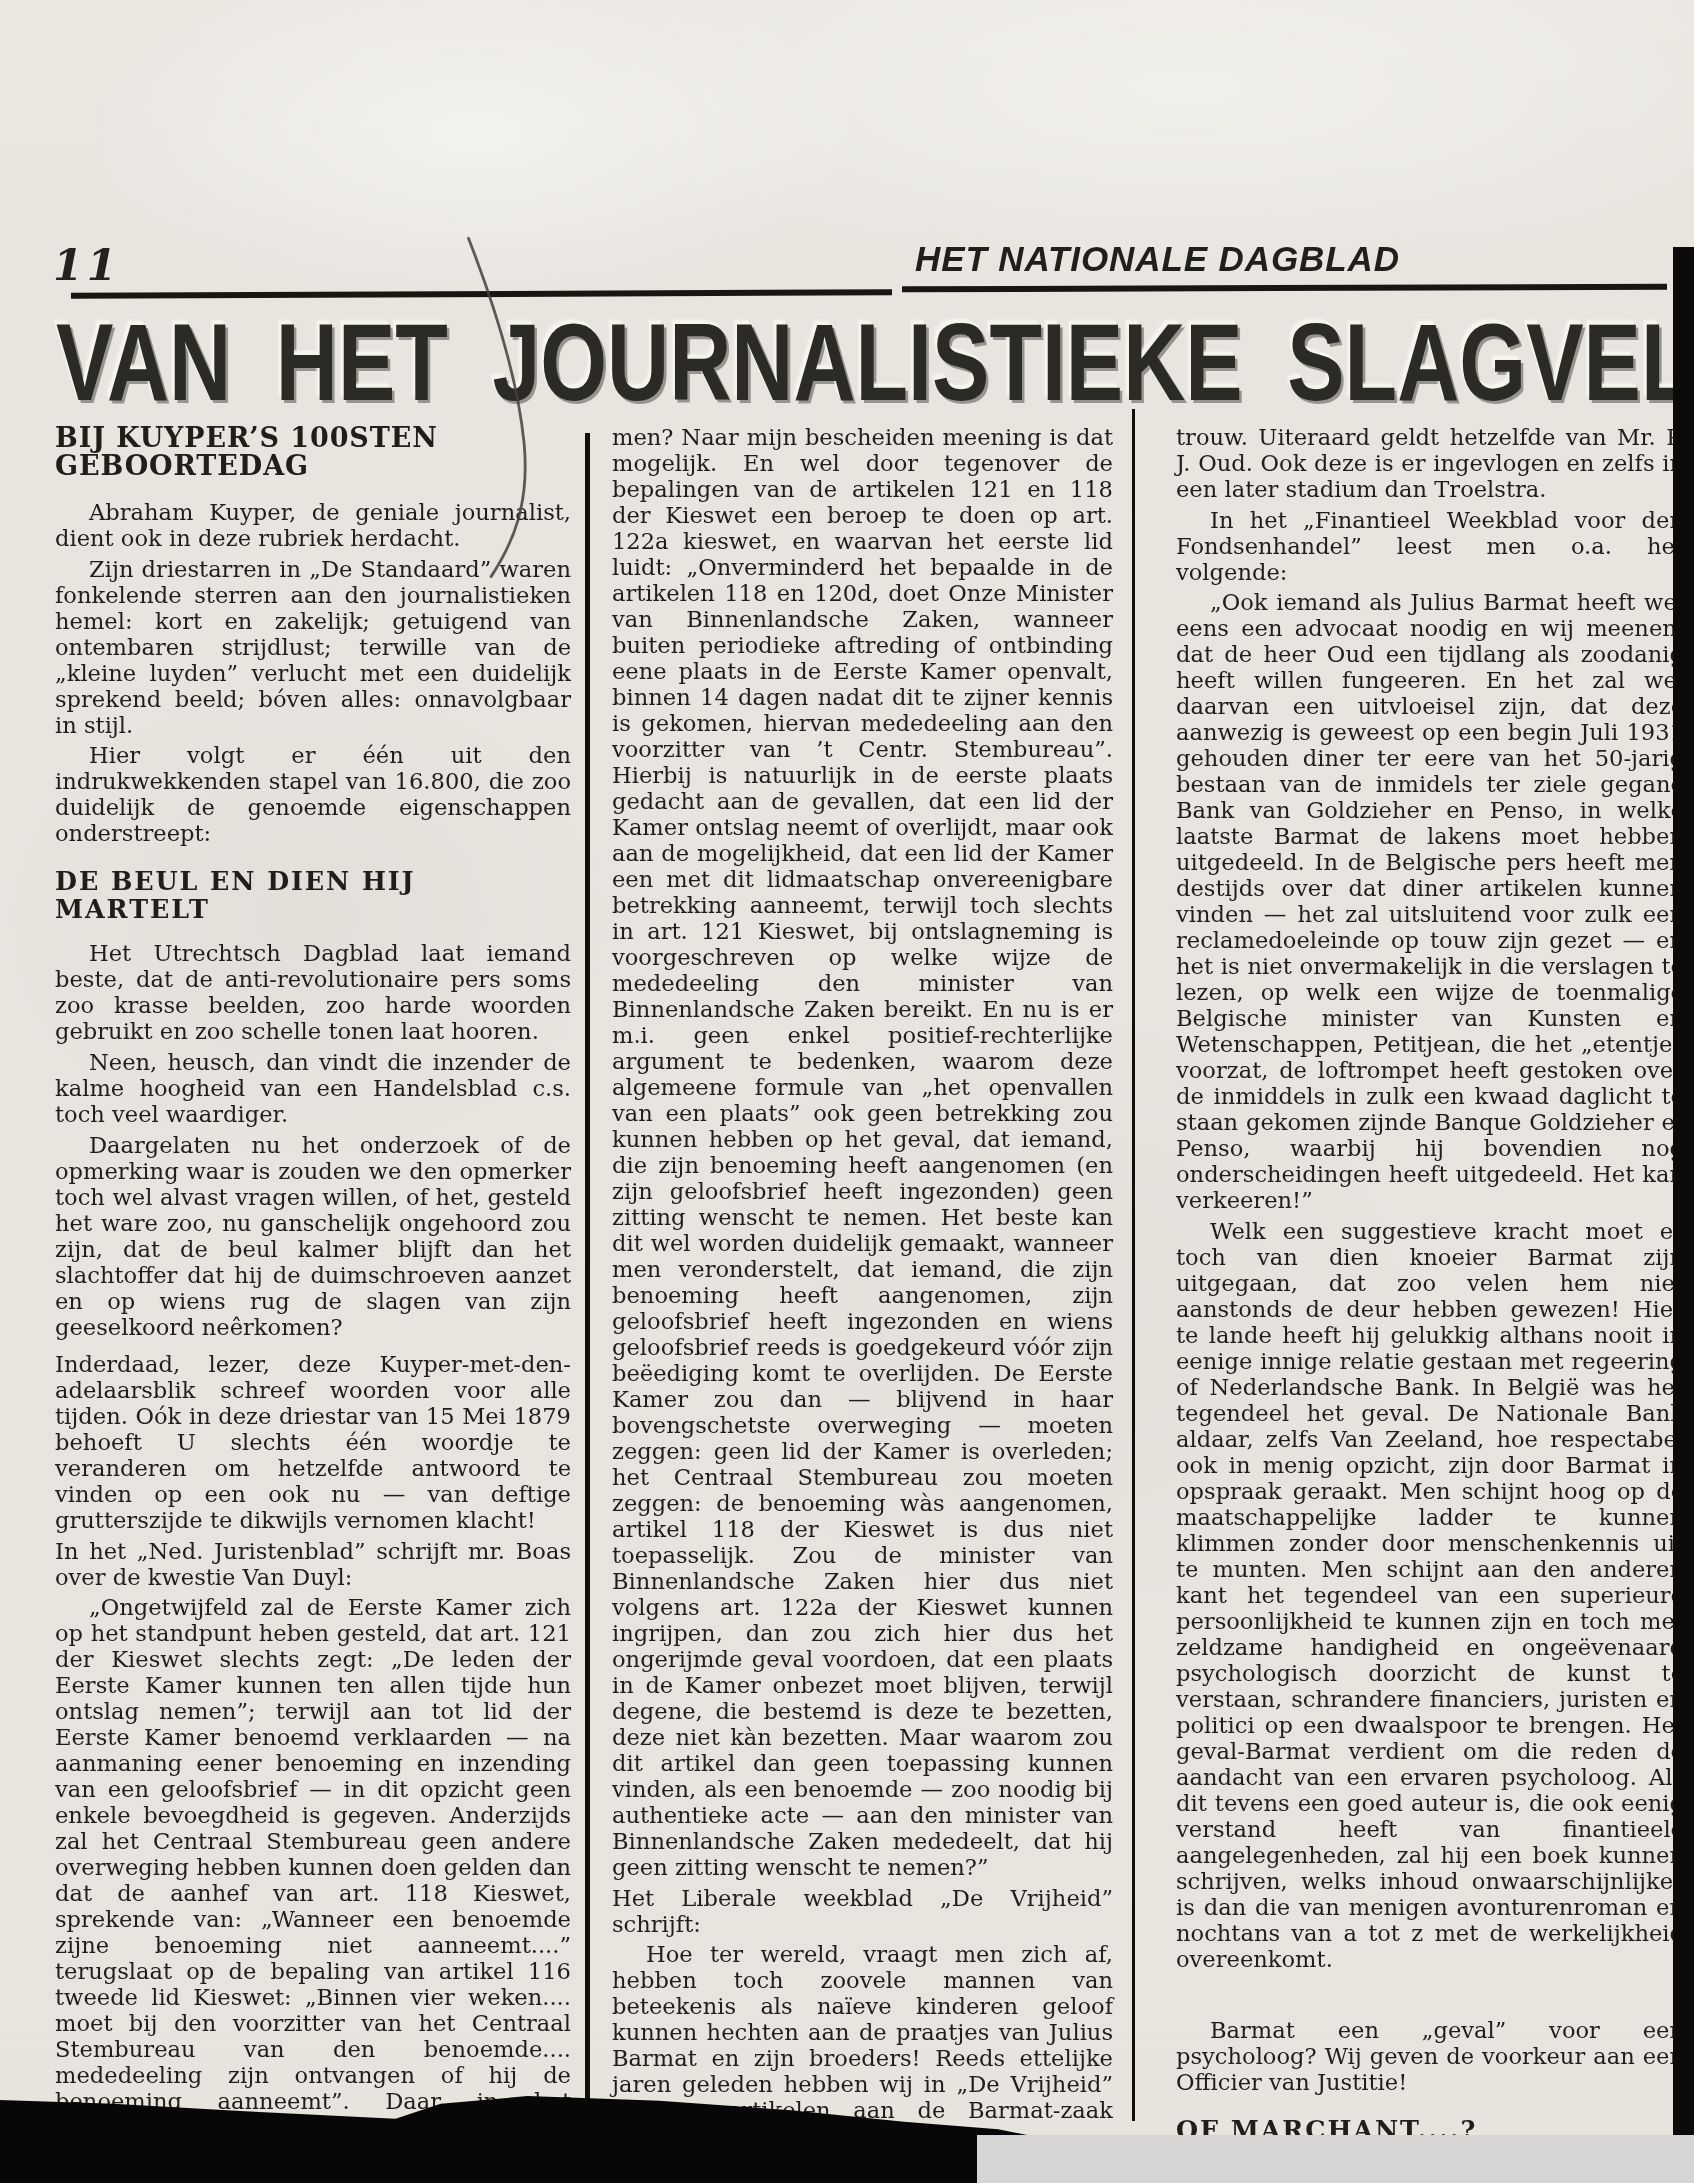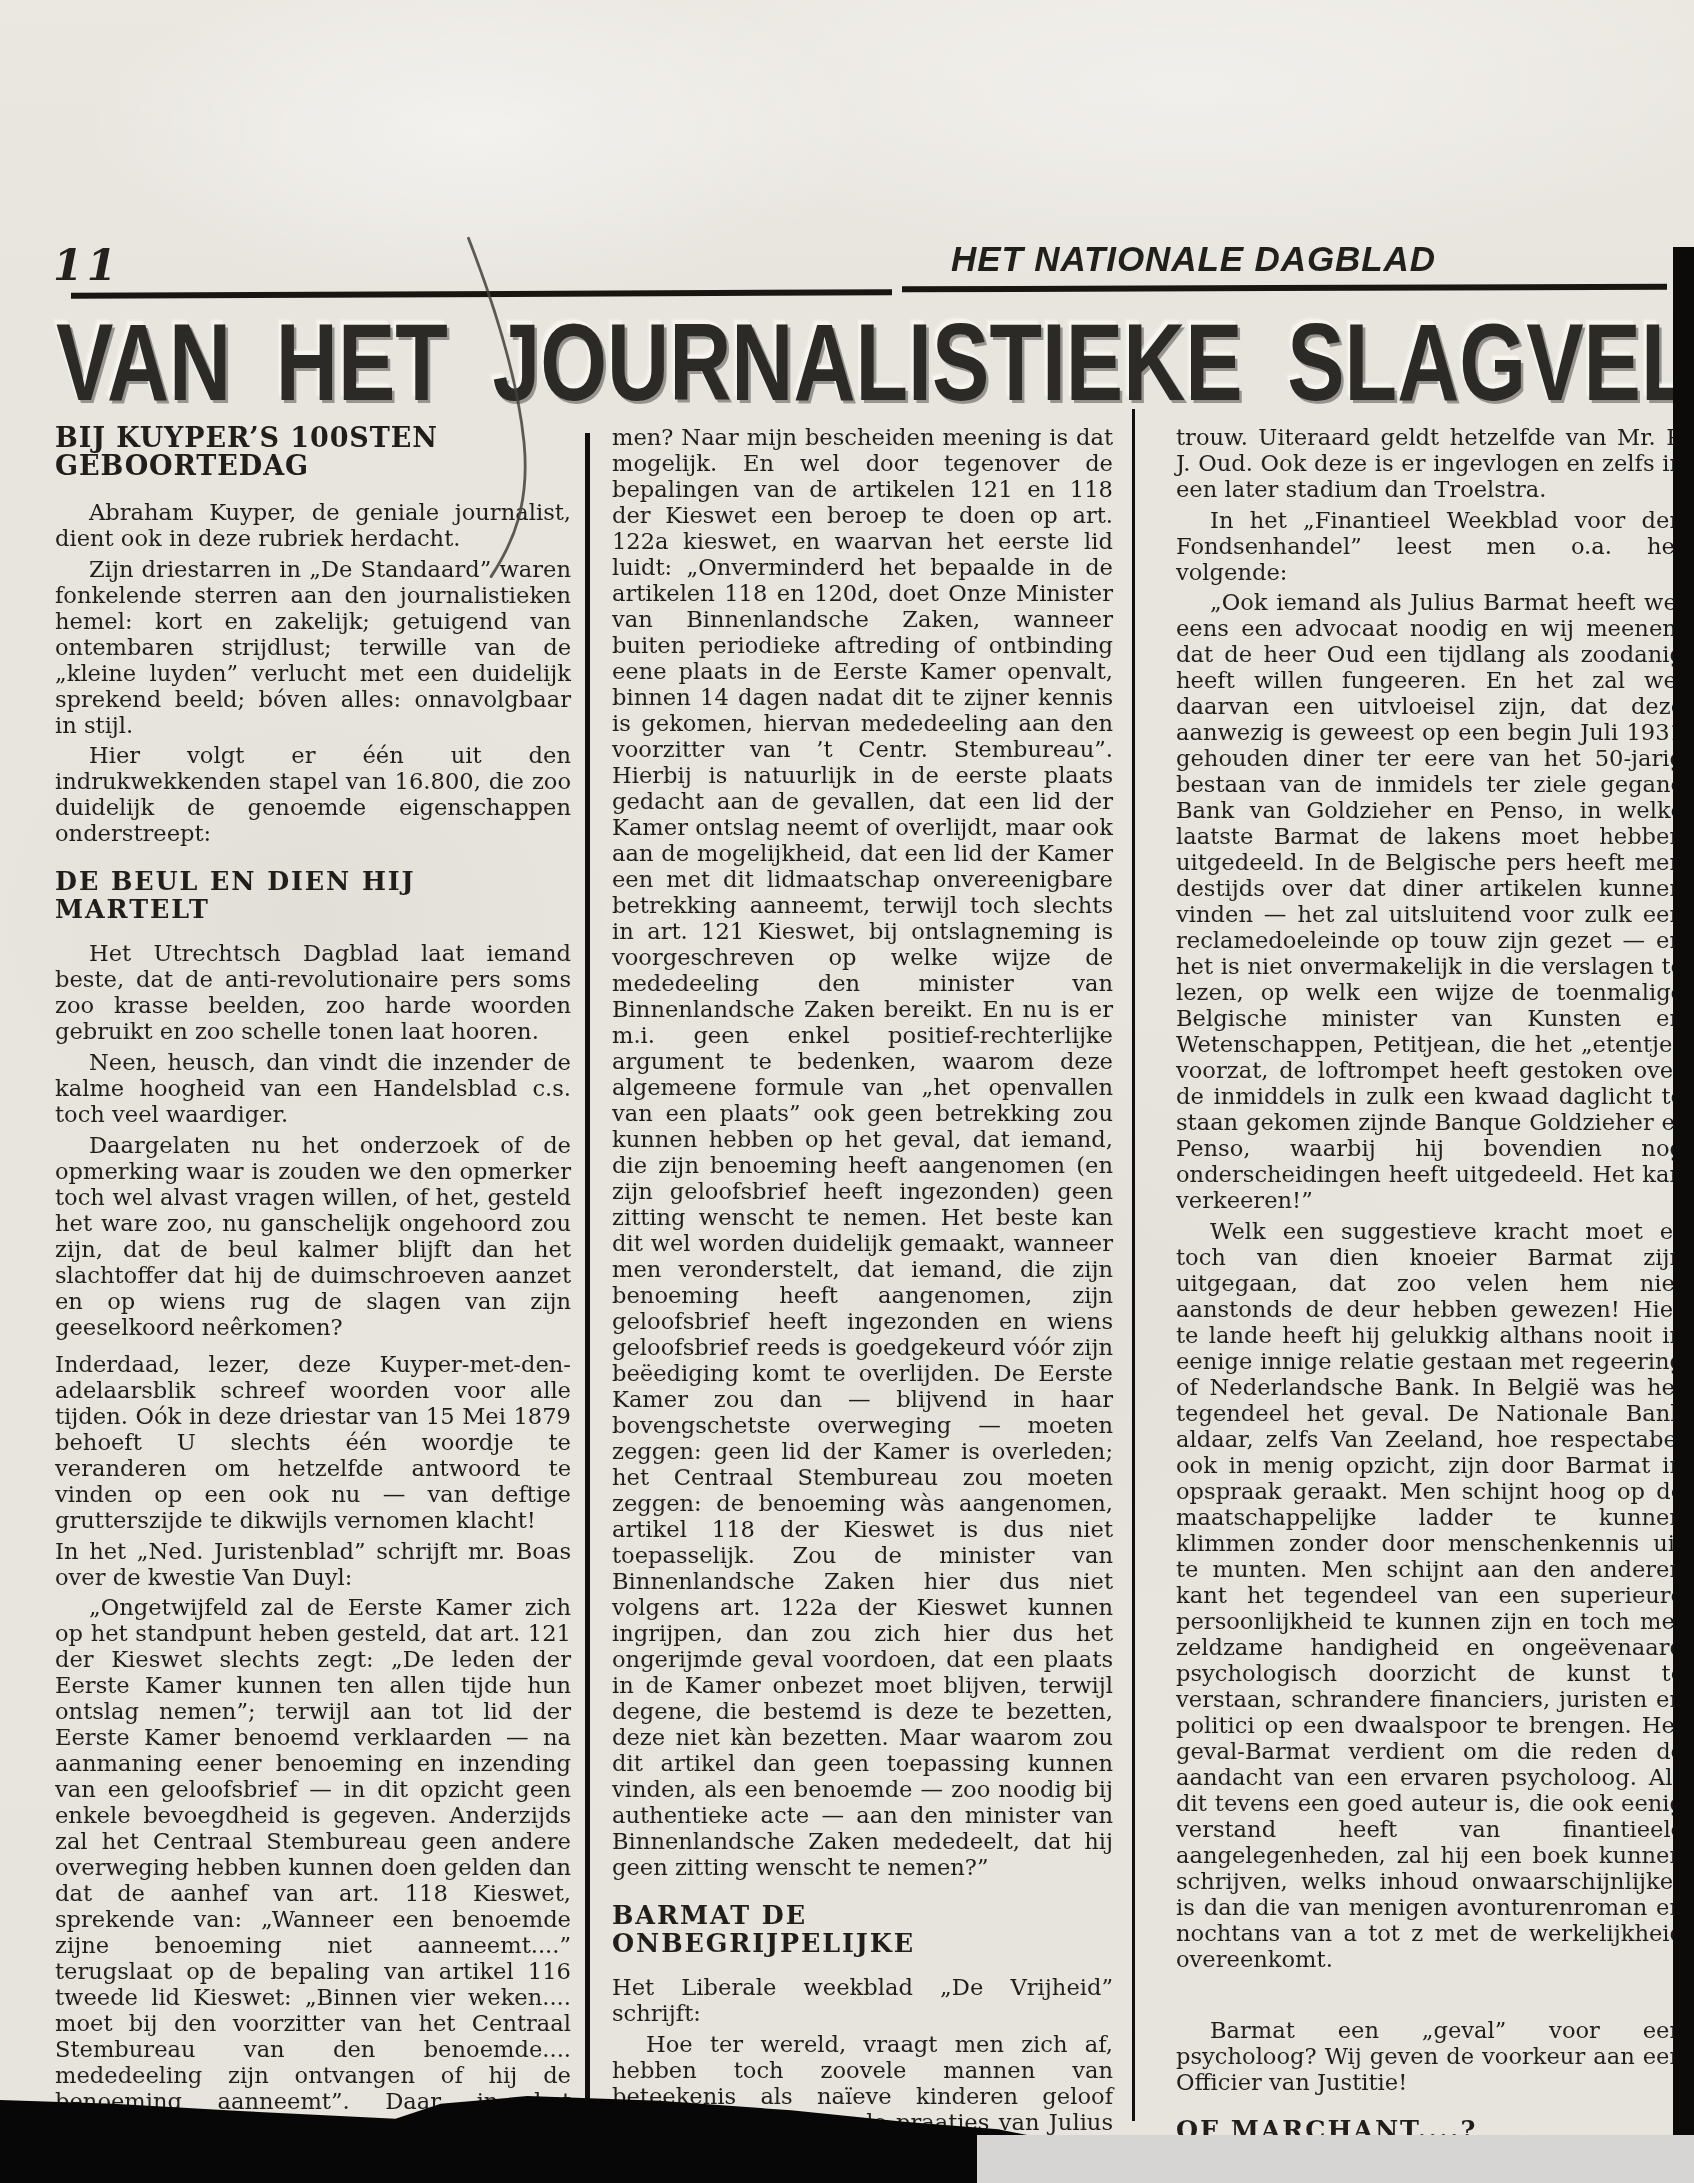--- a/index.html
+++ b/index.html
@@ -18,21 +18,21 @@
       radial-gradient(ellipse 565px 471px at 62% 60%, rgba(0,0,0,.018), rgba(0,0,0,0) 70%),
       linear-gradient(180deg,#ebe8e2 0%,#e8e5df 12%,#e7e4de 100%);
   }
   .noselect{user-select:none;}
   
   #page-number{
     position:absolute;left:53px;top:240px;
     font:italic 700 43px "DejaVu Serif",serif;letter-spacing:3.8px;color:#24211e;
   }
   #masthead{
-    position:absolute;left:951px;top:239px;width:482px;text-align:right;
+    position:absolute;left:915px;top:239px;width:482px;text-align:right;
     font-family:"Liberation Sans",sans-serif;font-style:italic;font-weight:900;
     font-size:35px;letter-spacing:0.9px;color:#211f1c;white-space:nowrap;
   }
   .hrule{position:absolute;background:#181512;}
   #rule-left{left:71px;top:291px;width:821px;height:5.6px;transform:rotate(-0.25deg);}
   #rule-right{left:902px;top:285px;width:765px;height:5.6px;transform:rotate(-0.2deg);}
   #headline{
     position:absolute;left:56px;top:308px;margin:0;
     font-family:"Liberation Sans",sans-serif;font-weight:900;
     font-size:94px;line-height:1;letter-spacing:0px;word-spacing:22.6px;
@@ -97,21 +97,20 @@
     <p class="ind">Het Utrechtsch Dagblad laat iemand beste, dat de anti-revolutionaire pers soms zoo krasse beelden, zoo harde woorden gebruikt en zoo schelle tonen laat hooren.</p>
     <p class="ind">Neen, heusch, dan vindt die inzender de kalme hoogheid van een Handelsblad c.s. toch veel waardiger.</p>
     <p class="ind">Daargelaten nu het onderzoek of de opmerking waar is zouden we den opmerker toch wel alvast vragen willen, of het, gesteld het ware zoo, nu ganschelijk ongehoord zou zijn, dat de beul kalmer blijft dan het slachtoffer dat hij de duimschroeven aanzet en op wiens rug de slagen van zijn geeselkoord neêrkomen?</p>
     <p class="gapS">Inderdaad, lezer, deze Kuyper-met-den-adelaarsblik schreef woorden voor alle tijden. Oók in deze driestar van 15 Mei 1879 behoeft U slechts één woordje te veranderen om hetzelfde antwoord te vinden op een ook nu — van deftige grutterszijde te dikwijls vernomen klacht!</p>
     <p>In het „Ned. Juristenblad” schrijft mr. Boas over de kwestie Van Duyl:</p>
     <p class="q ind">„Ongetwijfeld zal de Eerste Kamer zich op het standpunt heben gesteld, dat art. 121 der Kieswet slechts zegt: „De leden der Eerste Kamer kunnen ten allen tijde hun ontslag nemen”; terwijl aan tot lid der Eerste Kamer benoemd verklaarden — na aanmaning eener benoeming en inzending van een geloofsbrief — in dit opzicht geen enkele bevoegdheid is gegeven. Anderzijds zal het Centraal Stembureau geen andere overweging hebben kunnen doen gelden dan dat de aanhef van art. 118 Kieswet, sprekende van: „Wanneer een benoemde zijne benoeming niet aanneemt....” terugslaat op de bepaling van artikel 116 tweede lid Kieswet: „Binnen vier weken.... moet bij den voorzitter van het Centraal Stembureau van den benoemde.... mededeeling zijn ontvangen of hij de benoeming aanneemt”. Daar in het onderhavige geval de benoeming was aangenomen — aldus moet het Centraal Stembureau hebben overwogen — kan van het tegendeel ge</p>
   </div>
 
   <div class="col" id="col2">
     <p class="q">men? Naar mijn bescheiden meening is dat mogelijk. En wel door tegenover de bepalingen van de artikelen 121 en 118 der Kieswet een beroep te doen op art. 122a kieswet, en waarvan het eerste lid luidt: „Onverminderd het bepaalde in de artikelen 118 en 120d, doet Onze Minister van Binnenlandsche Zaken, wanneer buiten periodieke aftreding of ontbinding eene plaats in de Eerste Kamer openvalt, binnen 14 dagen nadat dit te zijner kennis is gekomen, hiervan mededeeling aan den voorzitter van ’t Centr. Stembureau”. Hierbij is natuurlijk in de eerste plaats gedacht aan de gevallen, dat een lid der Kamer ontslag neemt of overlijdt, maar ook aan de mogelijkheid, dat een lid der Kamer een met dit lidmaatschap onvereenigbare betrekking aanneemt, terwijl toch slechts in art. 121 Kieswet, bij ontslagneming is voorgeschreven op welke wijze de mededeeling den minister van Binnenlandsche Zaken bereikt. En nu is er m.i. geen enkel positief-rechterlijke argument te bedenken, waarom deze algemeene formule van „het openvallen van een plaats” ook geen betrekking zou kunnen hebben op het geval, dat iemand, die zijn benoeming heeft aangenomen (en zijn geloofsbrief heeft ingezonden) geen zitting wenscht te nemen. Het beste kan dit wel worden duidelijk gemaakt, wanneer men veronderstelt, dat iemand, die zijn benoeming heeft aangenomen, zijn geloofsbrief heeft ingezonden en wiens geloofsbrief reeds is goedgekeurd vóór zijn beëediging komt te overlijden. De Eerste Kamer zou dan — blijvend in haar bovengschetste overweging — moeten zeggen: geen lid der Kamer is overleden; het Centraal Stembureau zou moeten zeggen: de benoeming wàs aangenomen, artikel 118 der Kieswet is dus niet toepasselijk. Zou de minister van Binnenlandsche Zaken hier dus niet volgens art. 122a der Kieswet kunnen ingrijpen, dan zou zich hier dus het ongerijmde geval voordoen, dat een plaats in de Kamer onbezet moet blijven, terwijl degene, die bestemd is deze te bezetten, deze niet kàn bezetten. Maar waarom zou dit artikel dan geen toepassing kunnen vinden, als een benoemde — zoo noodig bij authentieke acte — aan den minister van Binnenlandsche Zaken mededeelt, dat hij geen zitting wenscht te nemen?”</p>
-    <h2 class="sub">BARMAT DE ONBEGRIJPELIJKE</h2>
     <p>Het Liberale weekblad „De Vrijheid” schrijft:</p>
     <p class="ind">Hoe ter wereld, vraagt men zich af, hebben toch zoovele mannen van beteekenis als naïeve kinderen geloof kunnen hechten aan de praatjes van Julius Barmat en zijn broeders! Reeds ettelijke jaren geleden hebben wij in „De Vrijheid” tal van artikelen aan de Barmat-zaak gewijd. Wij</p>
   </div>
 
   <div class="col" id="col3">
     <p>trouw. Uiteraard geldt hetzelfde van Mr. P. J. Oud. Ook deze is er ingevlogen en zelfs in een later stadium dan Troelstra.</p>
     <p class="ind">In het „Finantieel Weekblad voor den Fondsenhandel” leest men o.a. het volgende:</p>
     <p class="ind">„Ook iemand als Julius Barmat heeft wel eens een advocaat noodig en wij meenen, dat de heer Oud een tijdlang als zoodanig heeft willen fungeeren. En het zal wel daarvan een uitvloeisel zijn, dat deze aanwezig is geweest op een begin Juli 1931 gehouden diner ter eere van het 50-jarig bestaan van de inmidels ter ziele gegane Bank van Goldzieher en Penso, in welke laatste Barmat de lakens moet hebben uitgedeeld. In de Belgische pers heeft men destijds over dat diner artikelen kunnen vinden — het zal uitsluitend voor zulk een reclamedoeleinde op touw zijn gezet — en het is niet onvermakelijk in die verslagen te lezen, op welk een wijze de toenmalige Belgische minister van Kunsten en Wetenschappen, Petitjean, die het „etentje” voorzat, de loftrompet heeft gestoken over de inmiddels in zulk een kwaad daglicht te staan gekomen zijnde Banque Goldzieher et Penso, waarbij hij bovendien nog onderscheidingen heeft uitgedeeld. Het kan verkeeren!”</p>
     <p class="ind">Welk een suggestieve kracht moet er toch van dien knoeier Barmat zijn uitgegaan, dat zoo velen hem niet aanstonds de deur hebben gewezen! Hier te lande heeft hij gelukkig althans nooit in eenige innige relatie gestaan met regeering of Nederlandsche Bank. In België was het tegendeel het geval. De Nationale Bank aldaar, zelfs Van Zeeland, hoe respectabel ook in menig opzicht, zijn door Barmat in opspraak geraakt. Men schijnt hoog op de maatschappelijke ladder te kunnen klimmen zonder door menschenkennis uit te munten. Men schijnt aan den anderen kant het tegendeel van een superieure persoonlijkheid te kunnen zijn en toch met zeldzame handigheid en ongeëvenaard psychologisch doorzicht de kunst te verstaan, schrandere financiers, juristen en politici op een dwaalspoor te brengen. Het geval-Barmat verdient om die reden de aandacht van een ervaren psycholoog. Als dit tevens een goed auteur is, die ook eenig verstand heeft van finantieele aangelegenheden, zal hij een boek kunnen schrijven, welks inhoud onwaarschijnlijker is dan die van menigen avonturenroman en nochtans van a tot z met de werkelijkheid overeenkomt.</p>
     <p class="ind gapL">Barmat een „geval” voor een psycholoog? Wij geven de voorkeur aan een Officier van Justitie!</p>

